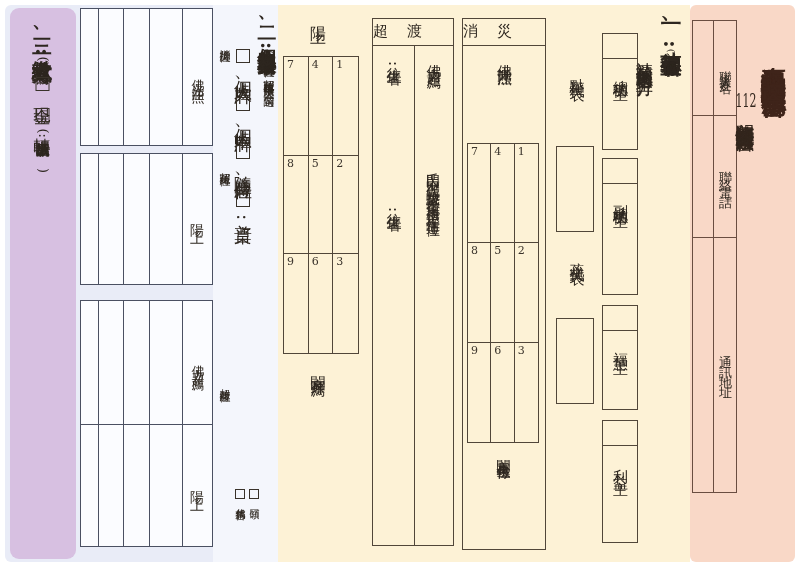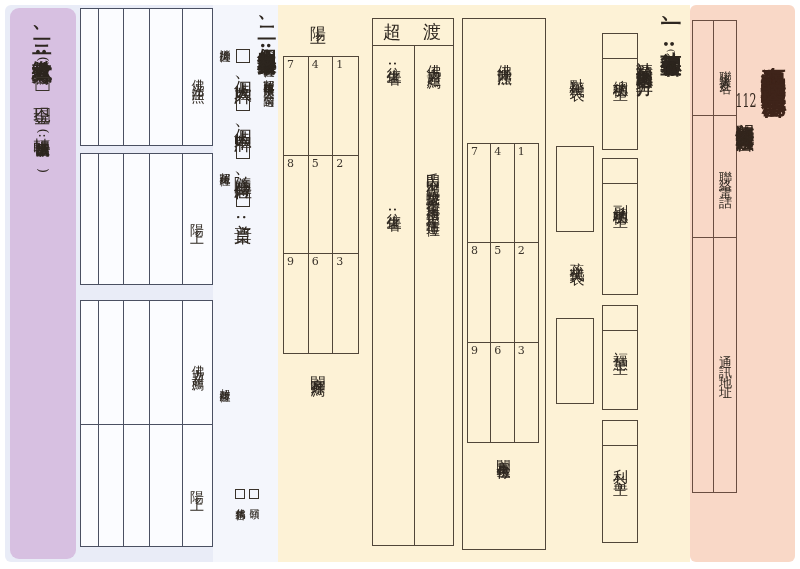--- a/index.html
+++ b/index.html
@@ -22,21 +22,21 @@
   
   .ntab{position:absolute;left:80px;width:133px;display:flex;border:1.2px solid #4a5062;background:#fbfcff;box-sizing:border-box;}
   .nc{border-right:1px solid #4a5062;box-sizing:border-box;}
   .nc.c1{width:14%;} .nc.c2{width:19%;} .nc.c3{width:20%;} .nc.c4{width:25%;}
   .ncl{flex:1;display:flex;align-items:center;justify-content:center;}
   .tlabel{font-size:13px;letter-spacing:4px;}
   .t3row{display:flex;box-sizing:border-box;}
 
   
   .bx{position:absolute;border:1.5px solid #514639;box-sizing:border-box;}
-  .bxh{height:26px;line-height:25px;text-align:center;font-size:18px;letter-spacing:2px;border-bottom:1.5px solid #514639;}
+  .bxh{height:26px;line-height:25px;font-size:15px;letter-spacing:2px;border-bottom:1.5px solid #514639;}
   .bxbody{position:absolute;left:0;right:0;top:26px;bottom:0;}
   .vc{position:absolute;left:50%;transform:translateX(-50%);}
 
   
   .g3{position:absolute;display:grid;grid-template-columns:repeat(3,1fr);grid-template-rows:repeat(3,1fr);
       border:1.5px solid #514639;box-sizing:border-box;}
   .gc{border-right:1px solid #514639;border-bottom:1px solid #514639;position:relative;}
   .gc:nth-child(3n){border-right:none;}
   .gc:nth-child(n+7){border-bottom:none;}
   .gnum{position:absolute;top:1px;left:3px;font-size:11px;color:#3a332b;}
@@ -178,20 +178,21 @@
         <span class="v vc" style="top:156px;font-size:15px;letter-spacing:2px;">往生者:</span>
       </div>
       <div class="abs" style="left:41px;top:0;bottom:0;right:0;">
         <span class="v vc" style="top:8px;font-size:15px;letter-spacing:3px;">佛力超薦</span>
         <span class="v vc" style="top:116px;font-size:14px;letter-spacing:3px;">氏門中歷代宗親暨累世冤親債主往生蓮位</span>
       </div>
     </div>
   </div>
 
   <div class="bx" style="left:462px;top:18px;width:84px;height:532px;">
+    <div class="bxh">消　災</div>
     <div class="bxbody">
       <span class="v vc" style="top:8px;font-size:15px;letter-spacing:2px;">佛光注照</span>
       <div class="g3" style="left:4px;top:98px;width:72px;height:300px;">
         <div class="gc">
             <span class="gnum">7</span>
           </div>
         <div class="gc">
             <span class="gnum">4</span>
           </div>
         <div class="gc">

